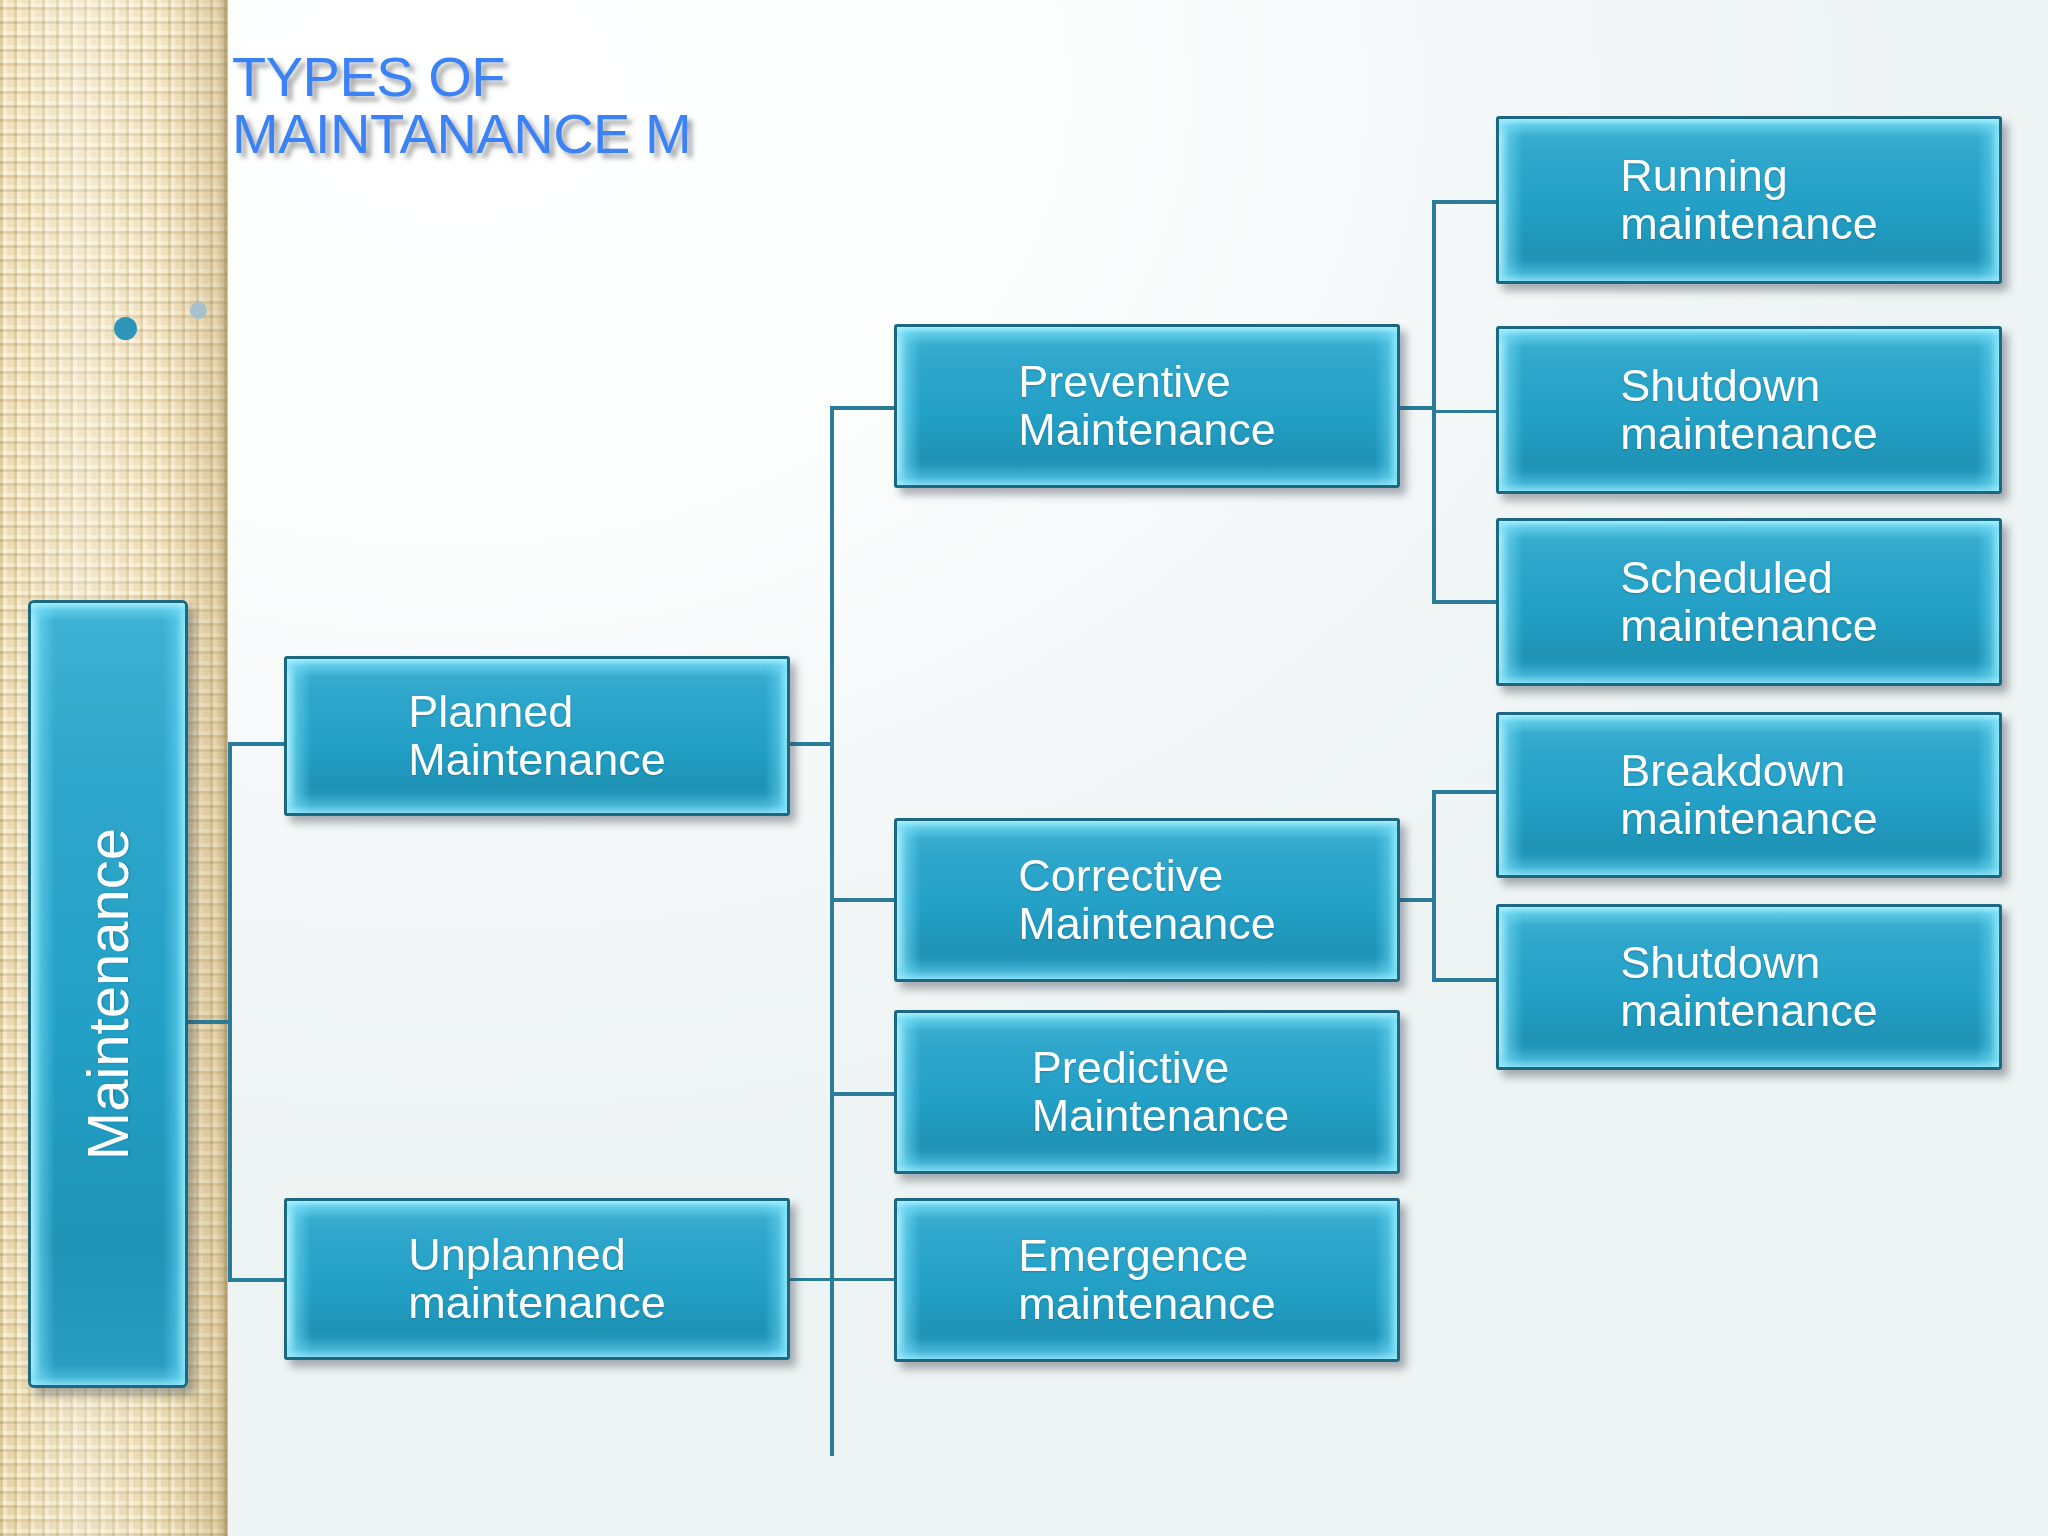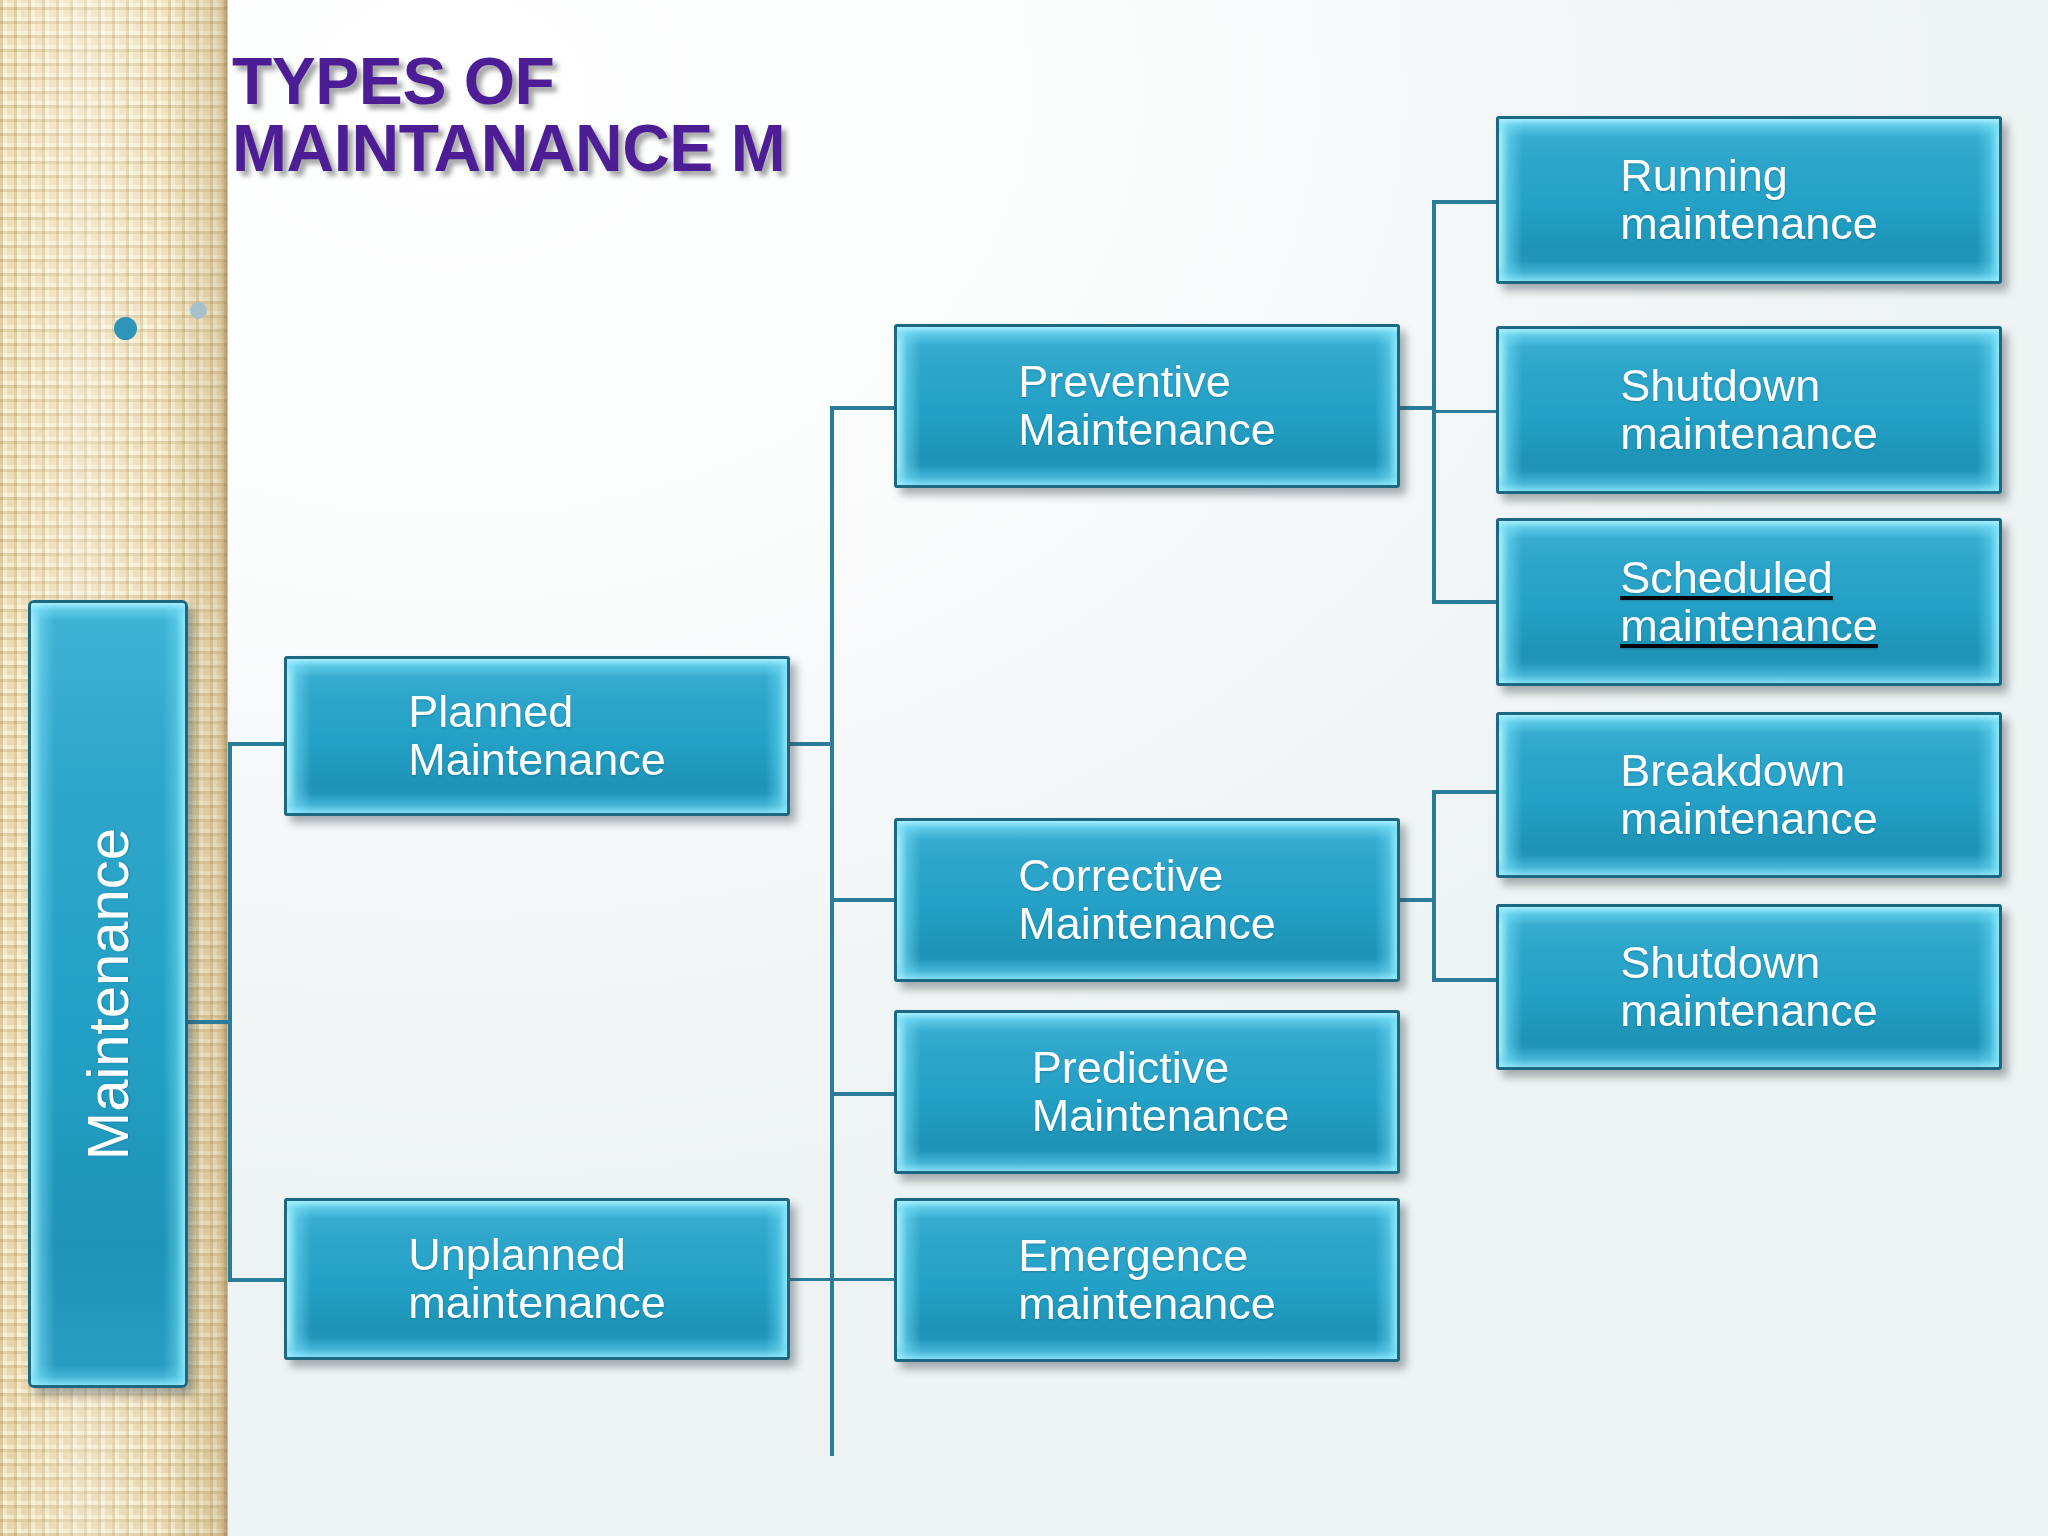--- a/index.html
+++ b/index.html
@@ -47,24 +47,24 @@
     width: 9px; height: 1536px;
     background: linear-gradient(90deg, rgba(164,140,92,0.00) 0%, rgba(164,140,92,0.35) 60%, rgba(140,118,74,0.45) 100%);
   }
 
   
   .title {
     position: absolute;
     left: 232px;
     top: 48px;
     width: 1200px;
-    font-size: 66px;
-    font-weight: bold;
+    font-size: 56px;
+    font-weight: normal;
     line-height: 1.02;
-    color: #4c1d95;
+    color: #3b82f6;
     letter-spacing: -0.5px;
     text-shadow: 5px 5px 5px rgba(90,90,90,0.55);
     white-space: pre-line;
   }
 
   
   .bullet-dot {
     position: absolute;
     border-radius: 50%;
   }
@@ -215,21 +215,21 @@
   <div class="node" style="left:1496px; top:116px; width:506px; height:168px;">
     <span class="node-label">Running
 maintenance</span>
   </div>
 
   <div class="node" style="left:1496px; top:326px; width:506px; height:168px;">
     <span class="node-label">Shutdown
 maintenance</span>
   </div>
 
-  <div class="node" style="left:1496px; top:518px; width:506px; height:168px;text-decoration:underline;">
+  <div class="node" style="left:1496px; top:518px; width:506px; height:168px;">
     <span class="node-label">Scheduled
 maintenance</span>
   </div>
 
   <div class="node" style="left:1496px; top:712px; width:506px; height:166px;">
     <span class="node-label">Breakdown
 maintenance</span>
   </div>
 
   <div class="node" style="left:1496px; top:904px; width:506px; height:166px;">

